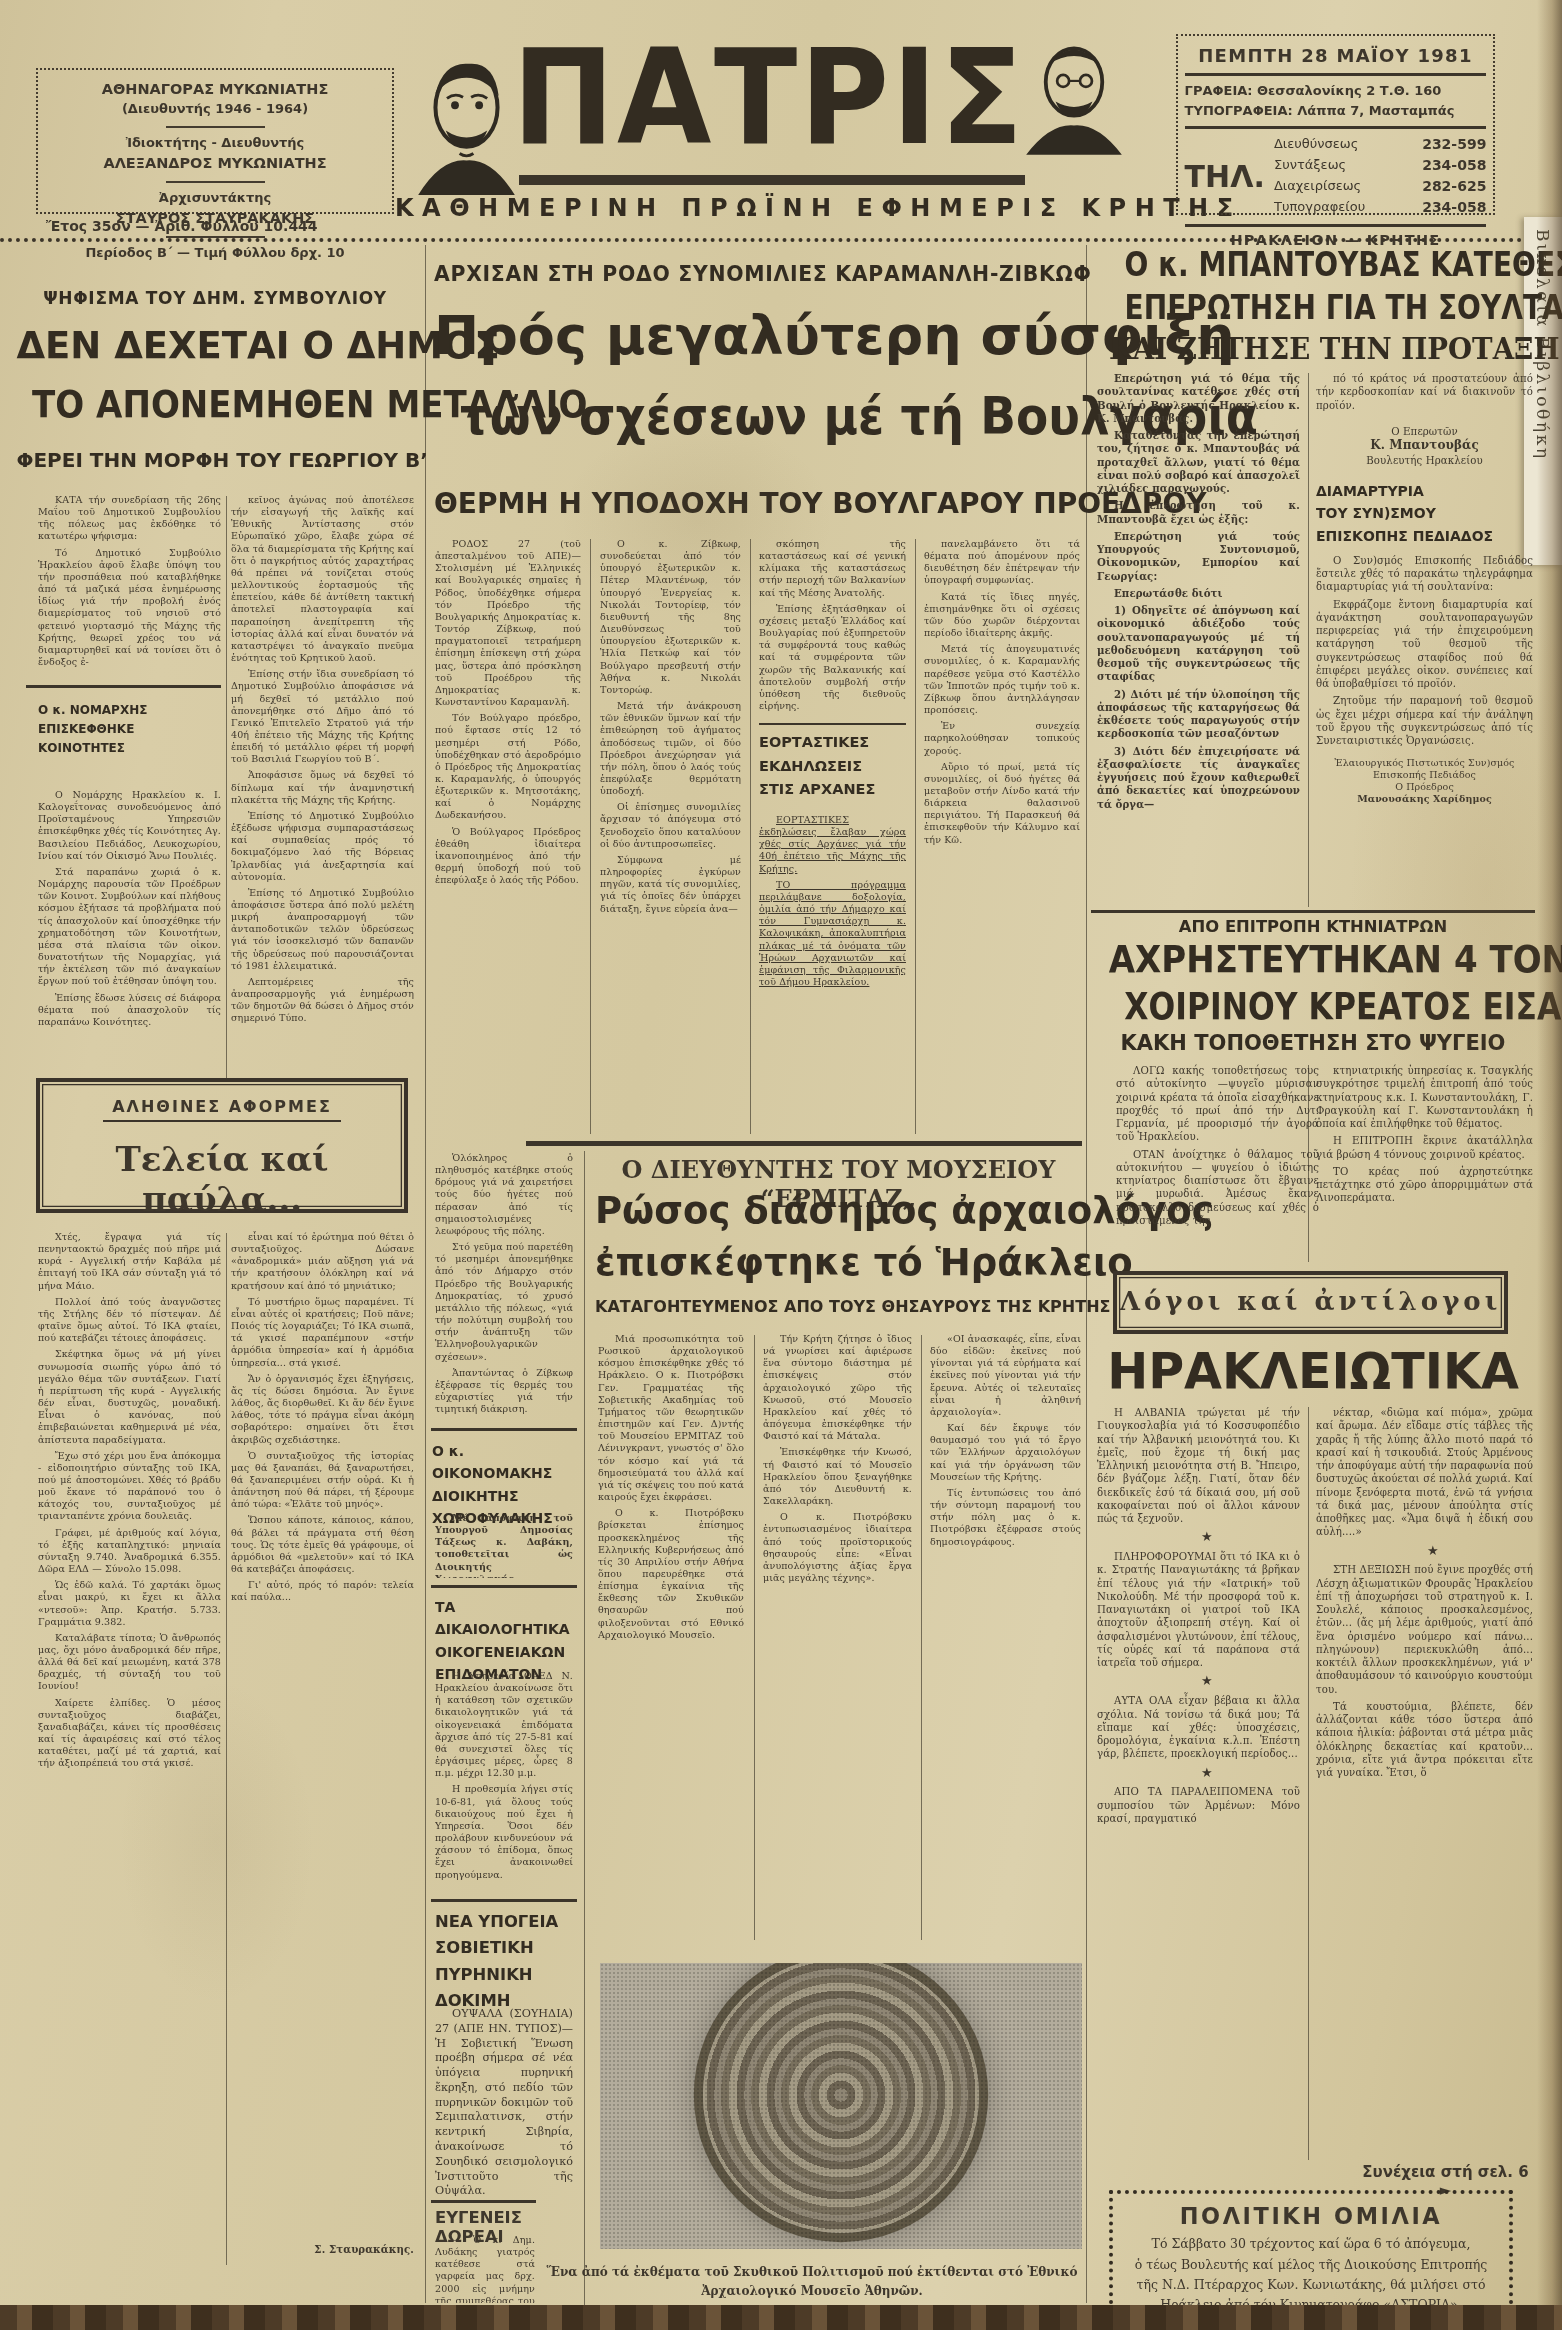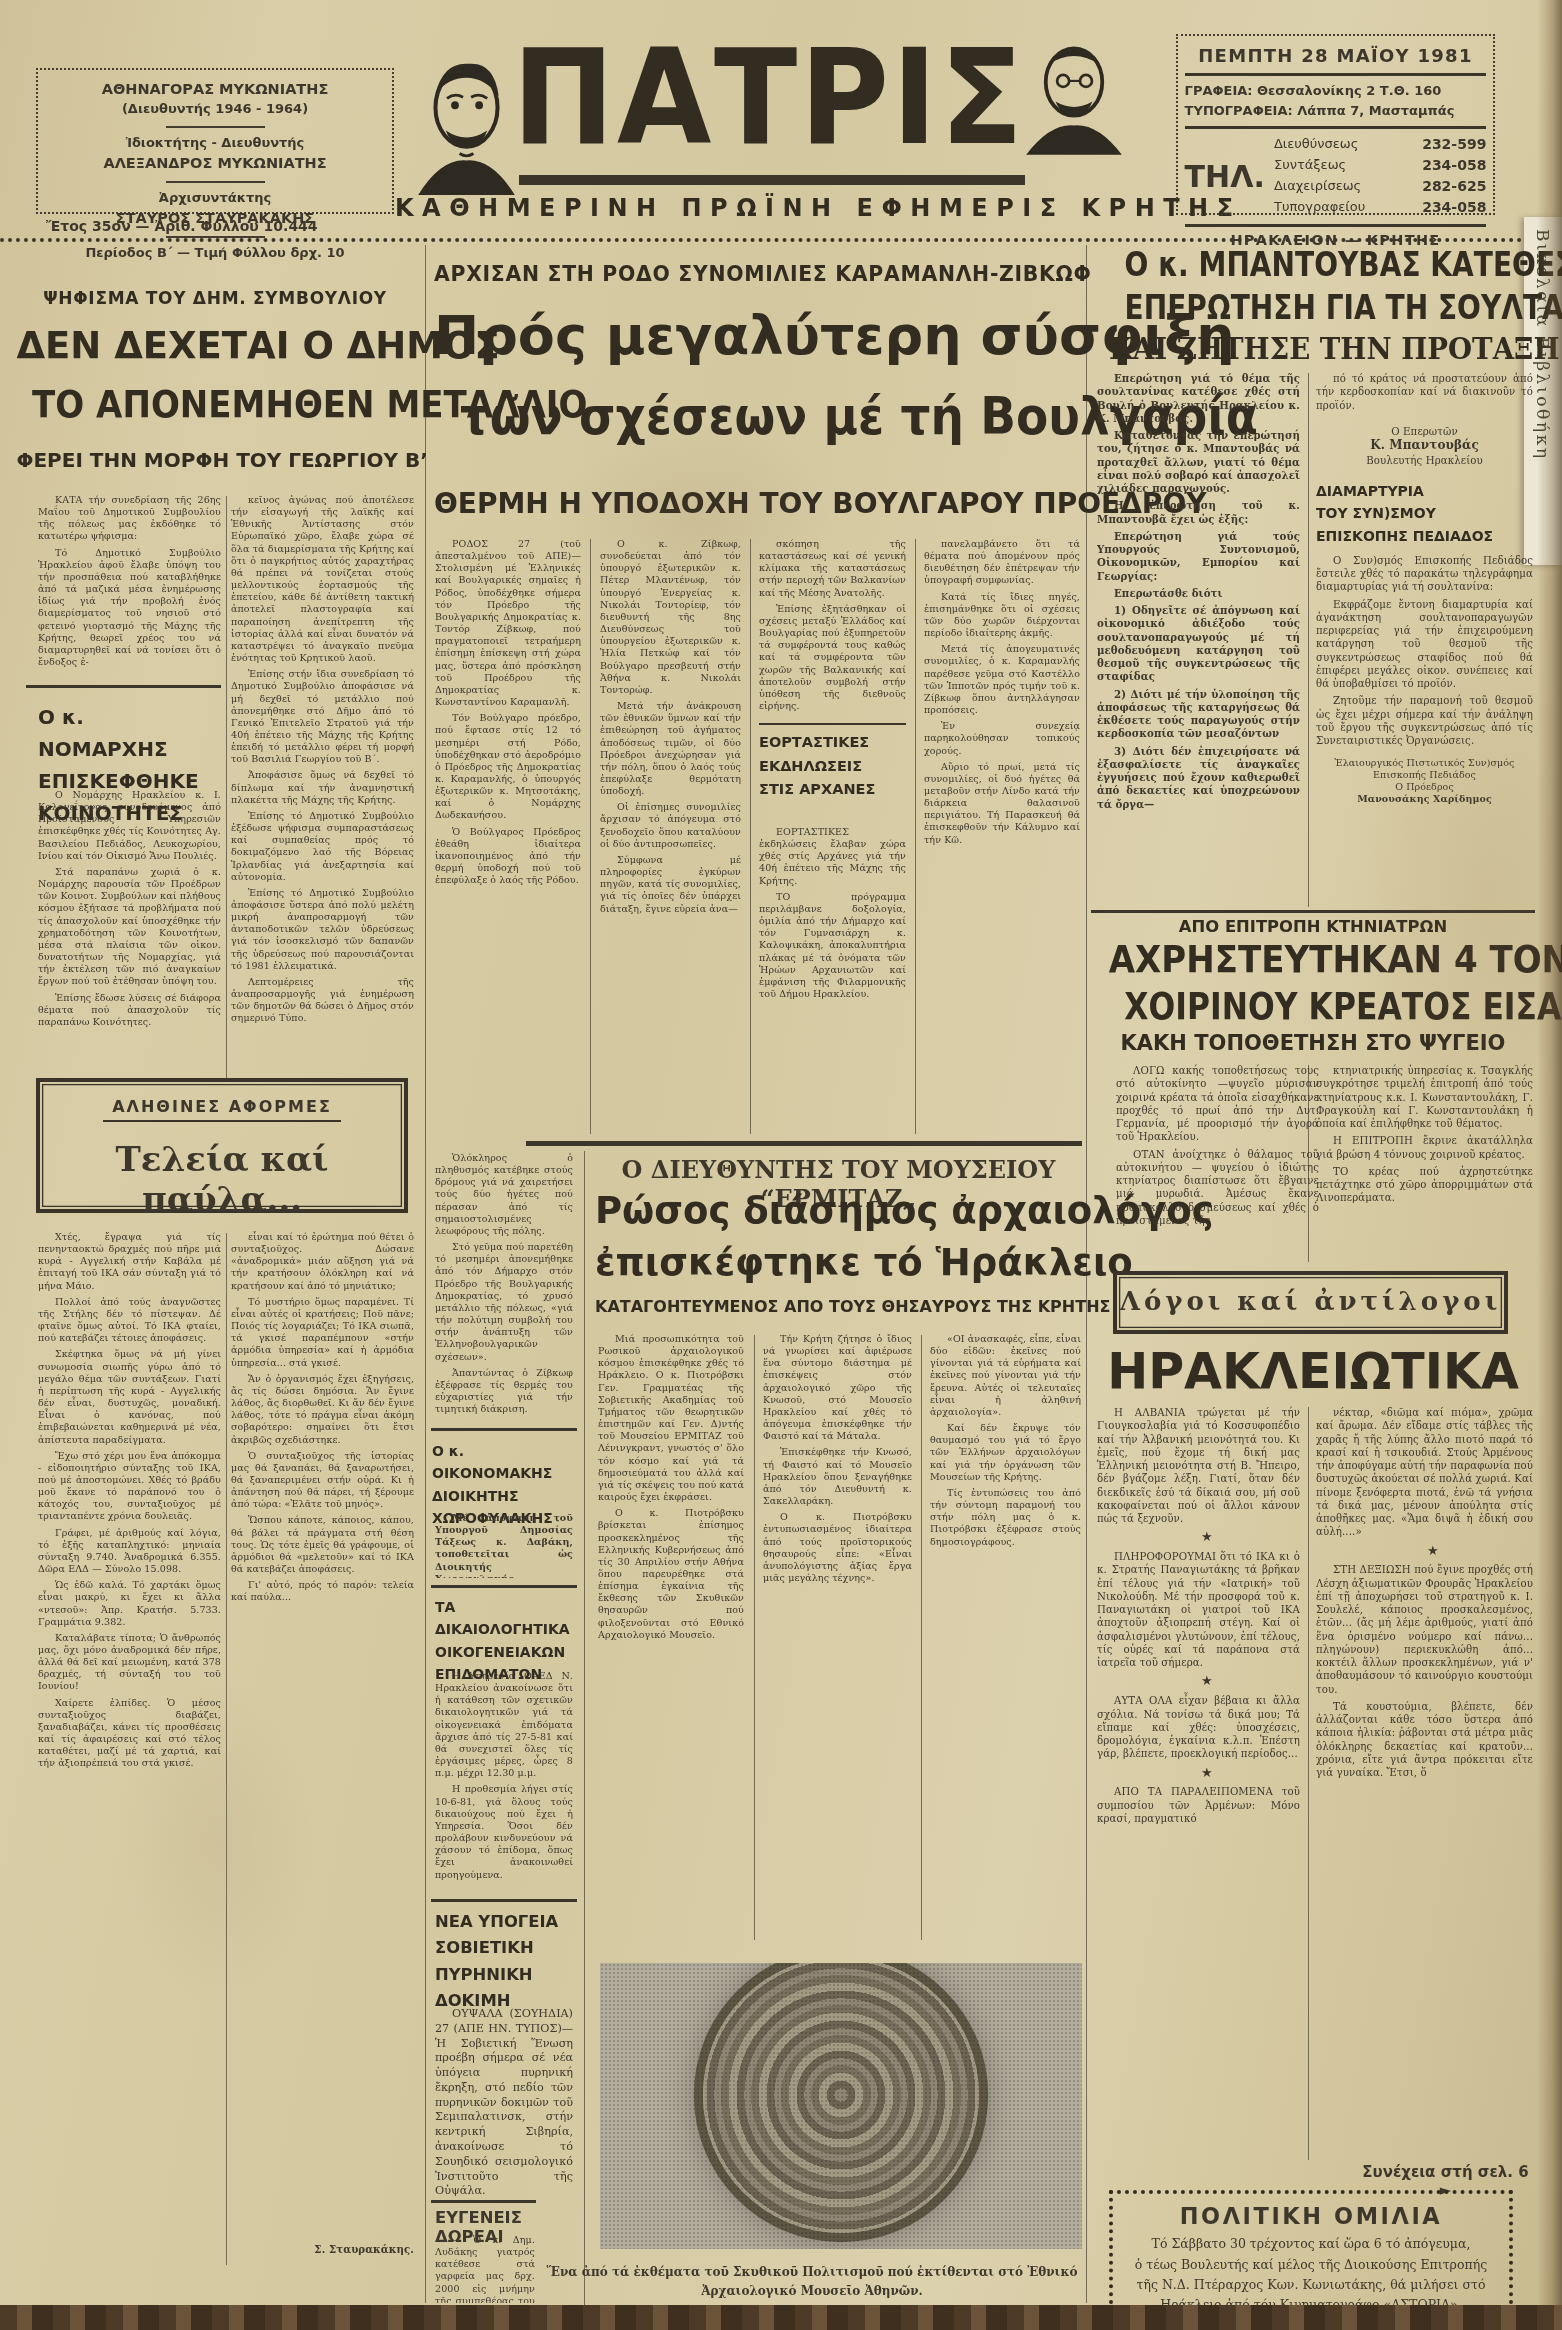--- a/index.html
+++ b/index.html
@@ -151,21 +151,21 @@
   <div class="col fs14" style="left:231px;top:494px;width:183px;height:592px;">
       <p class="para">κεῖνος ἀγώνας πού ἀποτέλεσε τήν εἰσαγωγή τῆς λαϊκῆς καί Ἐθνικῆς Ἀντίστασης στόν Εὐρωπαϊκό χῶρο, ἔλαβε χώρα σέ ὅλα τά διαμερίσματα τῆς Κρήτης καί ὅτι ὁ παγκρήτιος αὐτός χαραχτήρας θά πρέπει νά τονίζεται στούς μελλοντικούς ἑορτασμούς τῆς ἐπετείου, κάθε δέ ἀντίθετη τακτική ἀποτελεῖ πλαστογραφία καί παραποίηση ἀνεπίτρεπτη τῆς ἱστορίας ἀλλά καί εἶναι δυνατόν νά καταστρέψει τό ἀναγκαῖο πνεῦμα ἑνότητας τοῦ Κρητικοῦ λαοῦ.</p>
       <p class="para">Ἐπίσης στήν ἴδια συνεδρίαση τό Δημοτικό Συμβούλιο ἀποφάσισε νά μή δεχθεῖ τό μετάλλιο πού ἀπονεμήθηκε στό Δῆμο ἀπό τό Γενικό Ἐπιτελεῖο Στρατοῦ γιά τήν 40ή ἐπέτειο τῆς Μάχης τῆς Κρήτης ἐπειδή τό μετάλλιο φέρει τή μορφή τοῦ Βασιλιά Γεωργίου τοῦ Β΄.</p>
       <p class="para">Ἀποφάσισε ὅμως νά δεχθεῖ τό δίπλωμα καί τήν ἀναμνηστική πλακέττα τῆς Μάχης τῆς Κρήτης.</p>
       <p class="para">Ἐπίσης τό Δημοτικό Συμβούλιο ἐξέδωσε ψήφισμα συμπαραστάσεως καί συμπαθείας πρός τό δοκιμαζόμενο λαό τῆς Βόρειας Ἰρλανδίας γιά ἀνεξαρτησία καί αὐτονομία.</p>
       <p class="para">Ἐπίσης τό Δημοτικό Συμβούλιο ἀποφάσισε ὕστερα ἀπό πολύ μελέτη μικρή ἀναπροσαρμογή τῶν ἀνταποδοτικῶν τελῶν ὑδρεύσεως γιά τόν ἰσοσκελισμό τῶν δαπανῶν τῆς ὑδρεύσεως πού παρουσιάζονται τό 1981 ἐλλειματικά.</p>
       <p class="para">Λεπτομέρειες τῆς ἀναπροσαρμογῆς γιά ἐνημέρωση τῶν δημοτῶν θά δώσει ὁ Δῆμος στόν σημερινό Τύπο.</p>
     </div>
 
   <div class="hrule" style="left:26px;top:685px;width:195px;height:3.3px;"></div>
-  <div class="abs mini-head" style="left:38px;top:701px;width:178px;font-size:20px;">
+  <div class="abs mini-head" style="left:38px;top:701px;width:178px;font-size:12px;">
     <div>Ο κ. ΝΟΜΑΡΧΗΣ</div>
     <div>ΕΠΙΣΚΕΦΘΗΚΕ</div>
     <div>ΚΟΙΝΟΤΗΤΕΣ</div>
   </div>
   <div class="col fs14" style="left:38px;top:789px;width:183px;height:283px;">
       <p class="para">Ο Νομάρχης Ηρακλείου κ. Ι. Καλογεΐτονας συνοδευόμενος ἀπό Προϊσταμένους Υπηρεσιῶν ἐπισκέφθηκε χθές τίς Κοινότητες Αγ. Βασιλείου Πεδιάδος, Λευκοχωρίου, Ινίου καί τόν Οἰκισμό Ἄνω Πουλιές.</p>
       <p class="para">Στά παραπάνω χωριά ὁ κ. Νομάρχης παρουσία τῶν Προέδρων τῶν Κοινοτ. Συμβούλων καί πλήθους κόσμου ἐξήτασε τά προβλήματα πού τίς ἀπασχολοῦν καί ὑποσχέθηκε τήν χρηματοδότηση τῶν Κοινοτήτων, μέσα στά πλαίσια τῶν οἰκον. δυνατοτήτων τῆς Νομαρχίας, γιά τήν ἐκτέλεση τῶν πιό ἀναγκαίων ἔργων πού τοῦ ἐτέθησαν ὑπόψη του.</p>
       <p class="para">Ἐπίσης ἔδωσε λύσεις σέ διάφορα θέματα πού ἀπασχολοῦν τίς παραπάνω Κοινότητες.</p>
     </div>
 
@@ -219,21 +219,21 @@
     <div class="col fs14" style="position:static;">
         <p class="para">σκόπηση τῆς καταστάσεως καί σέ γενική κλίμακα τῆς καταστάσεως στήν περιοχή τῶν Βαλκανίων καί τῆς Μέσης Ἀνατολῆς.</p>
         <p class="para">Ἐπίσης ἐξητάσθηκαν οἱ σχέσεις μεταξύ Ἑλλάδος καί Βουλγαρίας πού ἐξυπηρετοῦν τά συμφέροντά τους καθώς καί τά συμφέροντα τῶν χωρῶν τῆς Βαλκανικής καί ἀποτελοῦν συμβολή στήν ὑπόθεση τῆς διεθνοῦς εἰρήνης.</p>
       </div>
     <div class="inset">
       <div class="mini-head" style="font-size:14.5px;">
         <div>ΕΟΡΤΑΣΤΙΚΕΣ</div>
         <div>ΕΚΔΗΛΩΣΕΙΣ</div>
         <div>ΣΤΙΣ ΑΡΧΑΝΕΣ</div>
       </div>
-      <div class="col fs14" style="position:static;margin-top:25px;text-align:justify;">
+      <div class="col fs14" style="position:static;margin-top:13px;text-align:justify;text-decoration:underline;">
           <p class="para">ΕΟΡΤΑΣΤΙΚΕΣ ἐκδηλώσεις ἔλαβαν χώρα χθές στίς Αρχάνες γιά τήν 40ή ἐπέτειο τῆς Μάχης τῆς Κρήτης.</p>
           <p class="para">ΤΟ πρόγραμμα περιλάμβανε δοξολογία, ὁμιλία ἀπό τήν Δήμαρχο καί τόν Γυμνασιάρχη κ. Καλοψικάκη, ἀποκαλυπτήρια πλάκας μέ τά ὀνόματα τῶν Ἡρώων Αρχανιωτῶν καί ἐμφάνιση τῆς Φιλαρμονικῆς τοῦ Δήμου Ηρακλείου.</p>
         </div>
     </div>
   </div>
   <div class="col fs14" style="left:924px;top:538px;width:156px;height:598px;">
       <p class="para">πανελαμβάνετο ὅτι τά θέματα πού ἀπομένουν πρός διευθέτηση δέν ἐπέτρεψαν τήν ὑπογραφή συμφωνίας.</p>
       <p class="para">Κατά τίς ἴδιες πηγές, ἐπισημάνθηκε ὅτι οἱ σχέσεις τῶν δύο χωρῶν διέρχονται περίοδο ἰδιαίτερης ἀκμῆς.</p>
       <p class="para">Μετά τίς ἀπογευματινές συνομιλίες, ὁ κ. Καραμανλής παρέθεσε γεῦμα στό Καστέλλο τῶν Ἱπποτῶν πρός τιμήν τοῦ κ. Ζίβκωφ ὅπου ἀντηλλάγησαν προπόσεις.</p>
       <p class="para">Ἐν συνεχείᾳ παρηκολούθησαν τοπικούς χορούς.</p>

